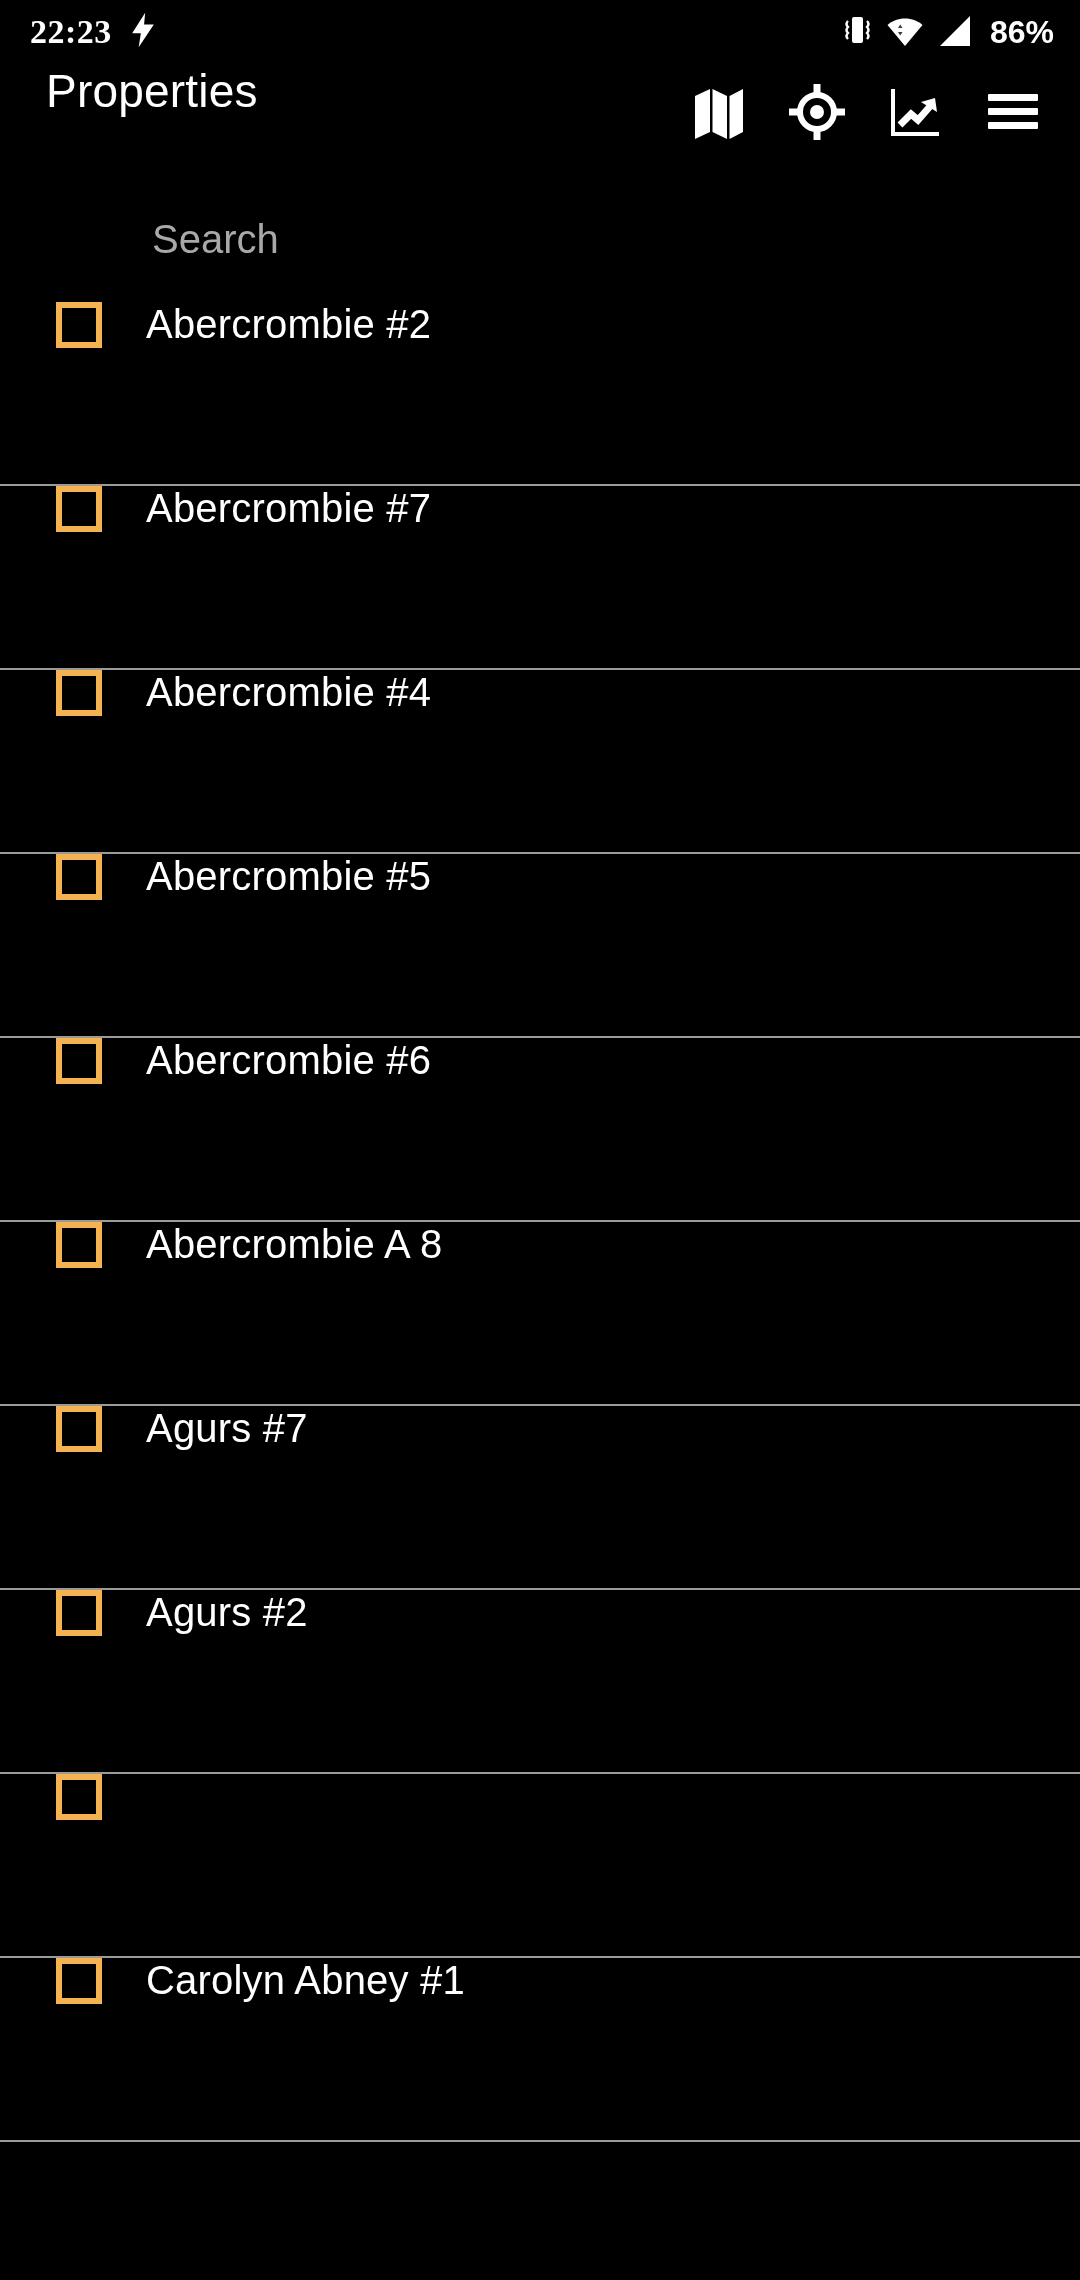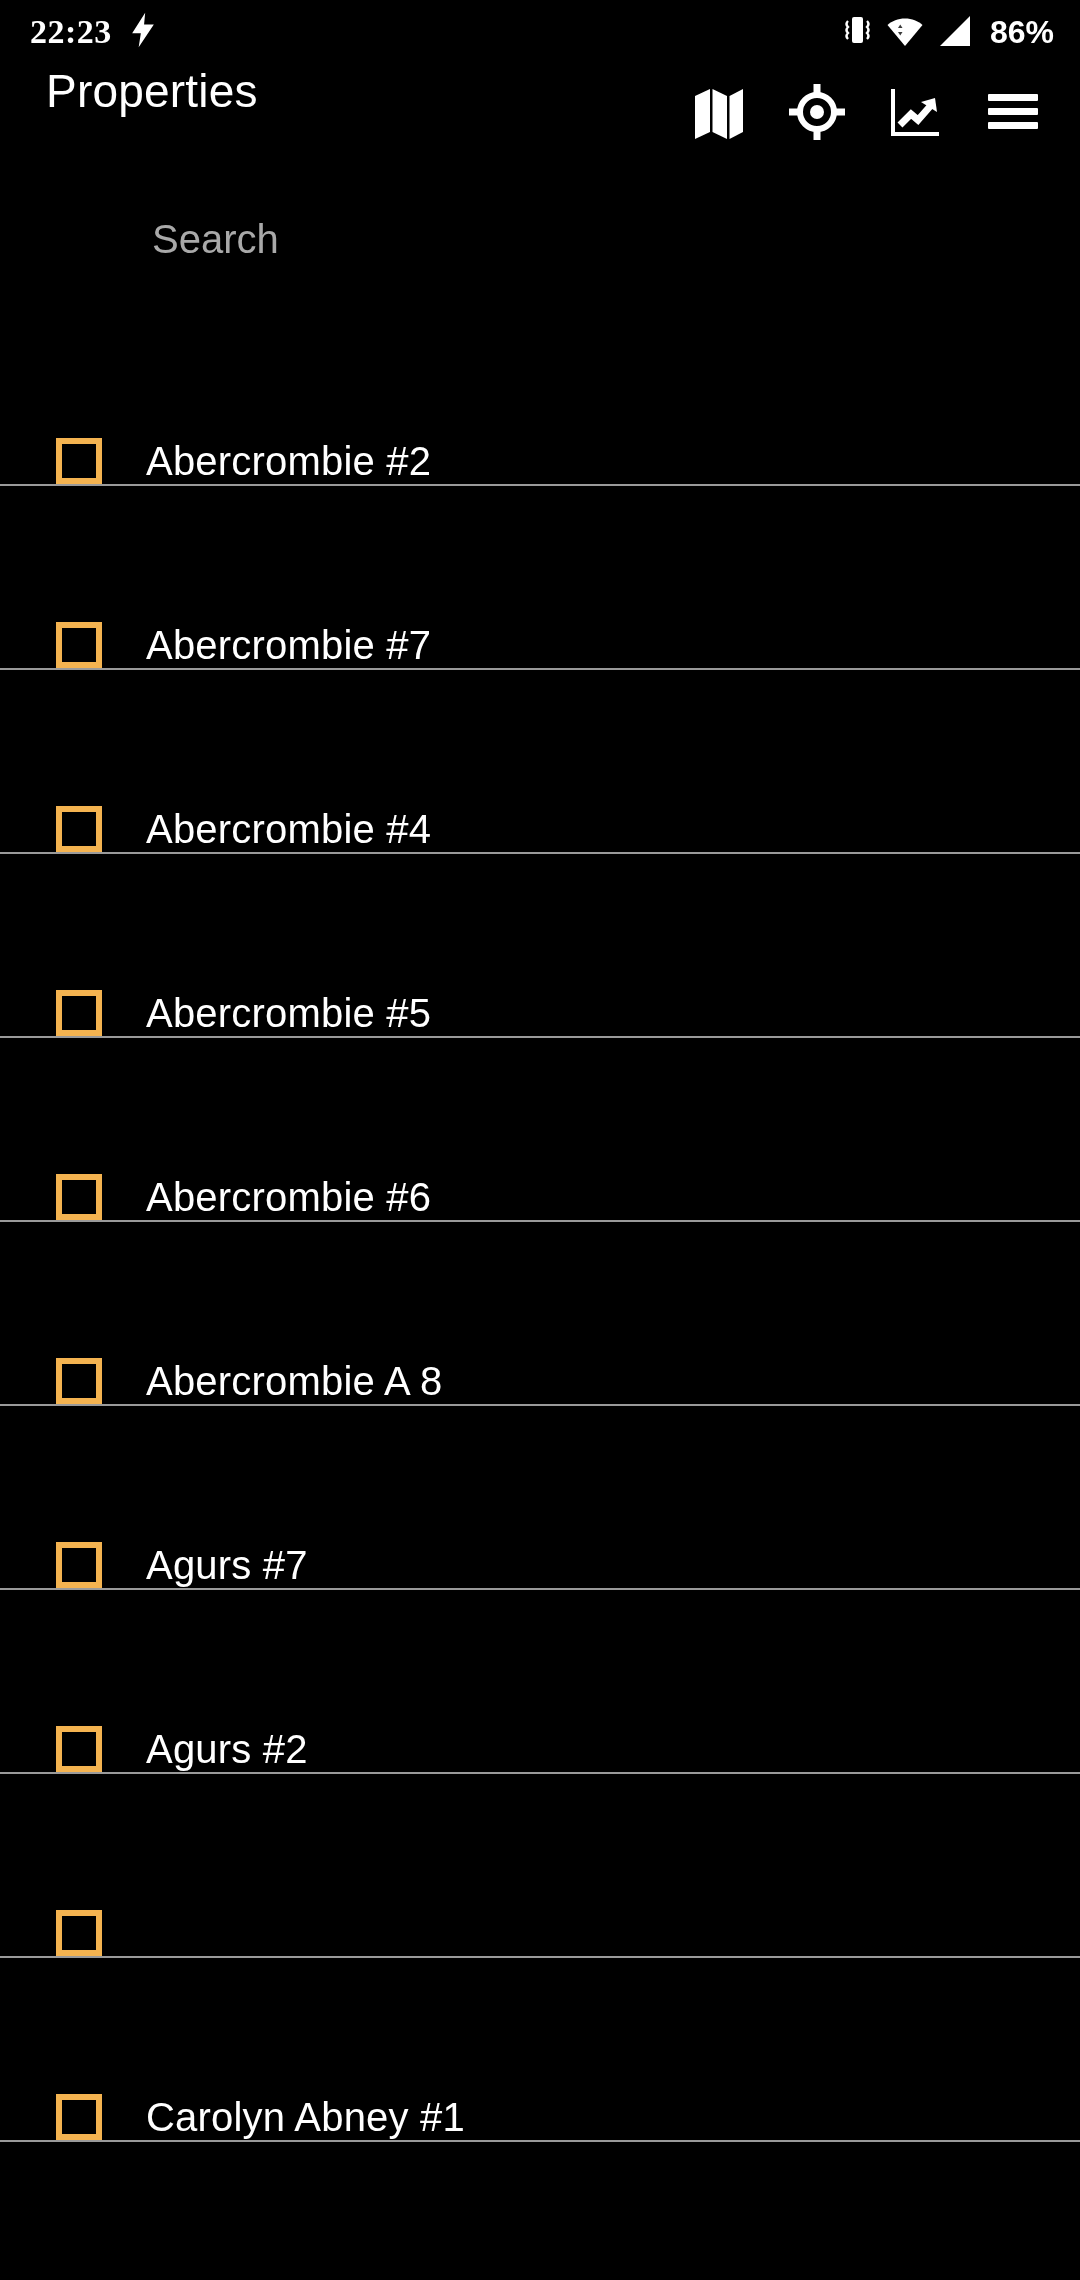--- a/index.html
+++ b/index.html
@@ -65,21 +65,21 @@
   }
   #search-input::placeholder { color:#a9a9a9; opacity:1; }
 
   
   #property-list {
     height:1978px;
     overflow:hidden;
   }
   .list-item {
     height:184px;
-    display:flex; align-items:flex-end;
+    display:flex; align-items:flex-start;
     padding-left:56px;
     border-bottom:2px solid #9a9a9a;
     cursor:pointer;
   }
   .list-item:first-child { border-top:none; }
   .checkbox {
     width:46px; height:46px;
     border:6px solid #f4b350;
     background:#000000;
     flex:0 0 auto;

